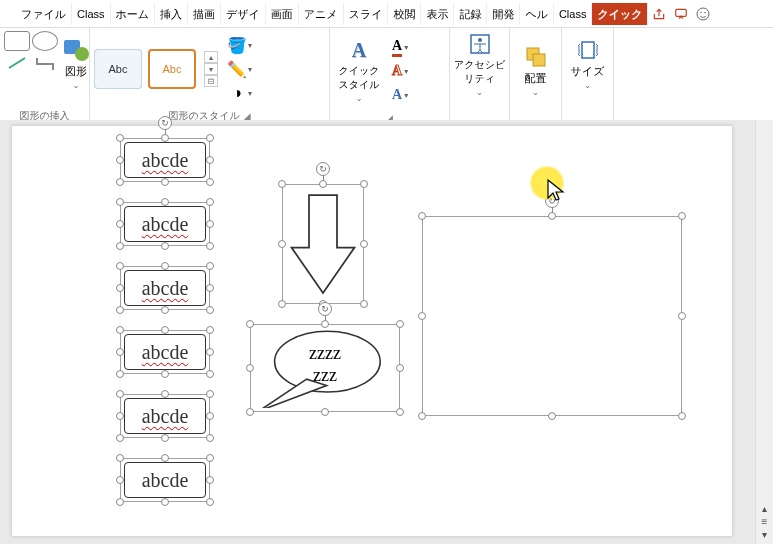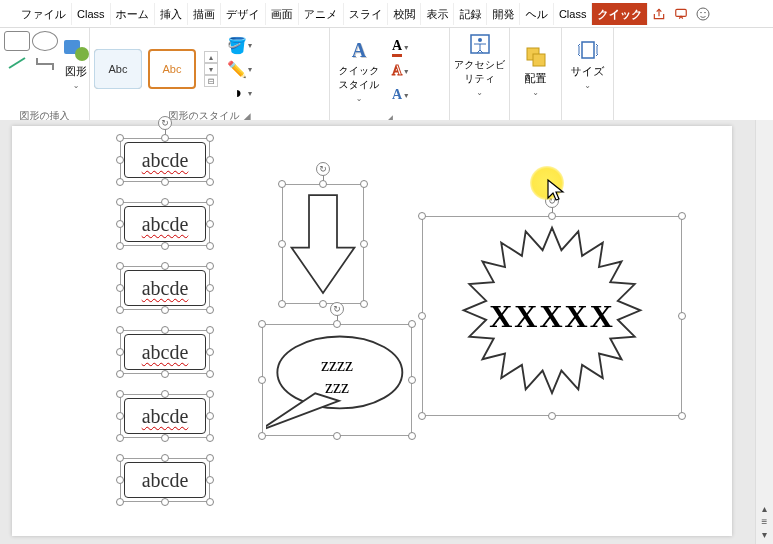--- a/index.html
+++ b/index.html
@@ -364,21 +364,21 @@
       <div class="h tl"></div>
         <div class="h tm"></div>
         <div class="h tr"></div>
         <div class="h ml"></div>
         <div class="h mr"></div>
         <div class="h bl"></div>
         <div class="h bm"></div>
         <div class="h br"></div>
     </div>
 
-    <div class="sel" style="left:250px;top:198px;width:150px;height:112px;">
+    <div class="sel" style="left:238px;top:198px;width:150px;height:88px;">
       <div class="stem"></div>
         <div class="rot"></div>
       <div class="box"></div>
       <div class="bubble">
         <svg viewBox="0 0 150 100">
             <ellipse cx="78" cy="42" rx="66" ry="38" fill="#fff" stroke="#333" stroke-width="2"></ellipse>
             <path d="M30 70 L-30 110 L55 78 Z" fill="#fff" stroke="#333" stroke-width="2" transform="translate(22,-6)"></path>
           </svg>
         <div class="btxt" style="white-space:pre;">zzzz
 zzz</div>
@@ -390,26 +390,20 @@
         <div class="h mr"></div>
         <div class="h bl"></div>
         <div class="h bm"></div>
         <div class="h br"></div>
     </div>
 
     <div class="sel" style="left:410px;top:90px;width:260px;height:200px;">
       <div class="stem"></div>
         <div class="rot"></div>
       <div class="box"></div>
-      <div class="star">
-        <svg viewBox="0 0 260 200">
-            <path d="M130 6 l10 24 18-20 4 26 22-14 -4 26 24-6 -12 22 26 2 -18 18 24 10 -24 10 18 18 -26 2 12 22 -24-6 4 26 -22-14 -4 26 -18-20 -10 24 -10-24 -18 20 -4-26 -22 14 4-26 -24 6 12-22 -26-2 18-18 -24-10 24-10 -18-18 26-2 -12-22 24 6 -4-26 22 14 4-26 18 20z" fill="#fff" stroke="#333" stroke-width="2"></path>
-          </svg>
-        <div class="stxt">XXXXX</div>
-      </div>
       <div class="h tl"></div>
         <div class="h tm"></div>
         <div class="h tr"></div>
         <div class="h ml"></div>
         <div class="h mr"></div>
         <div class="h bl"></div>
         <div class="h bm"></div>
         <div class="h br"></div>
     </div>
 

